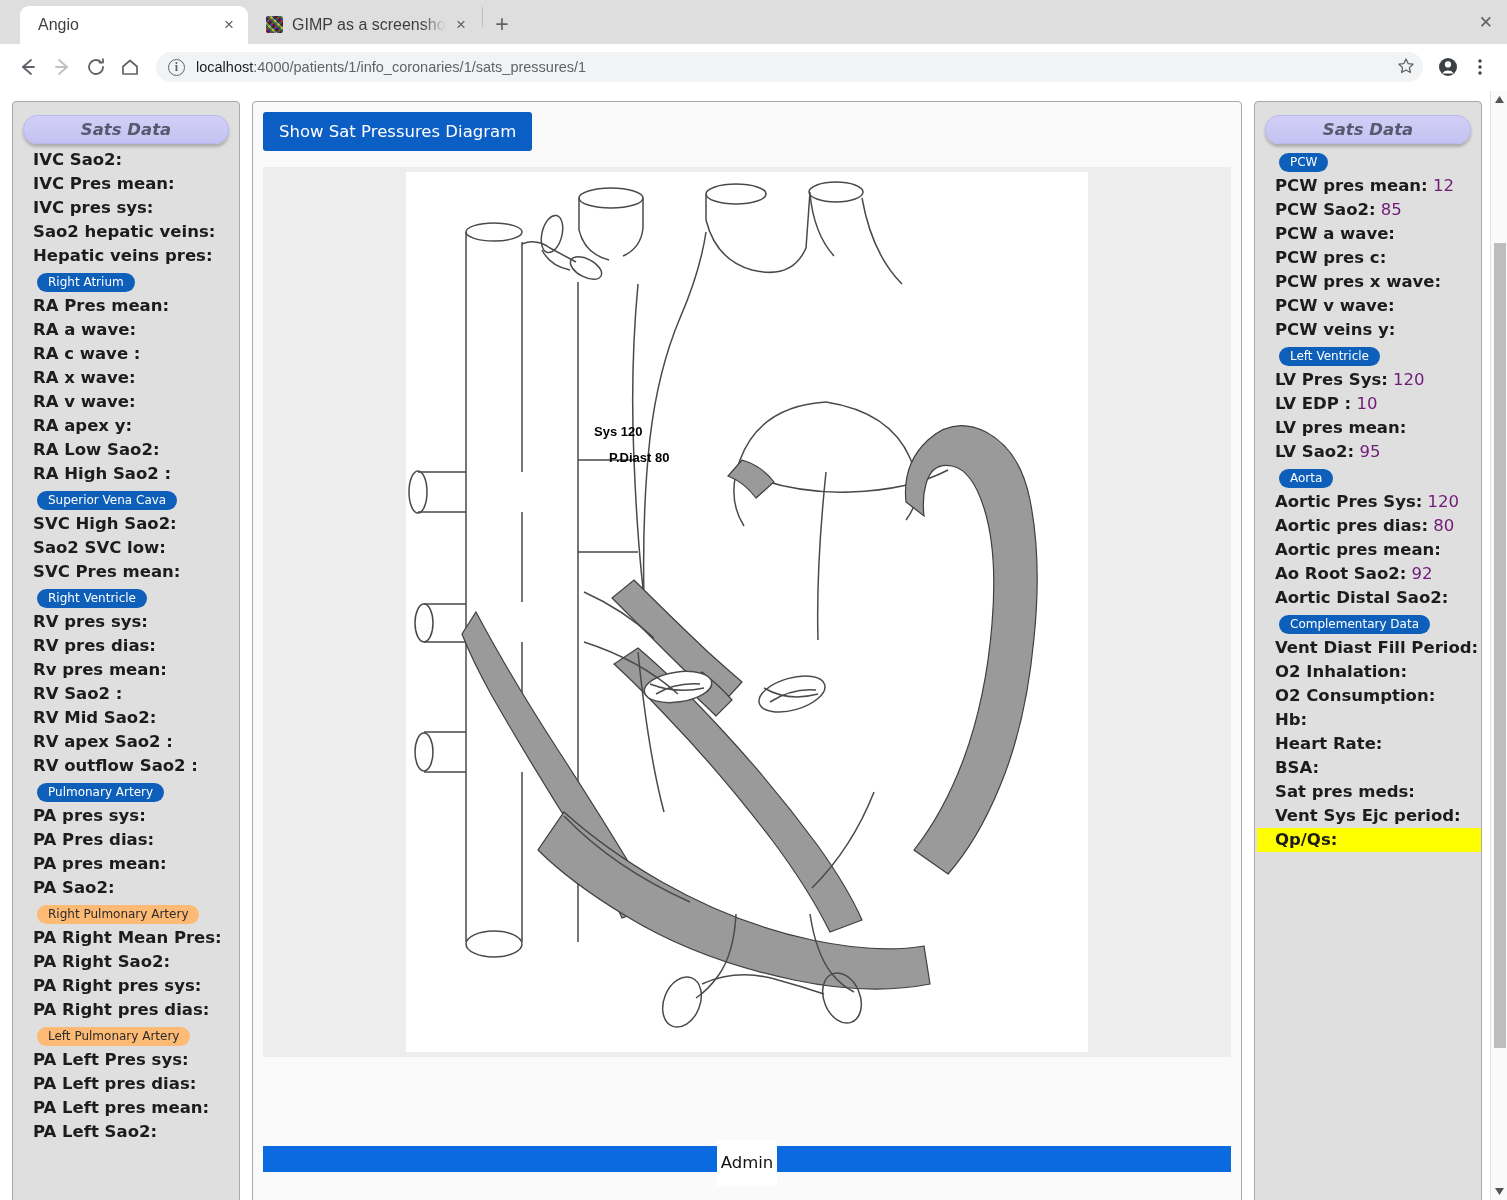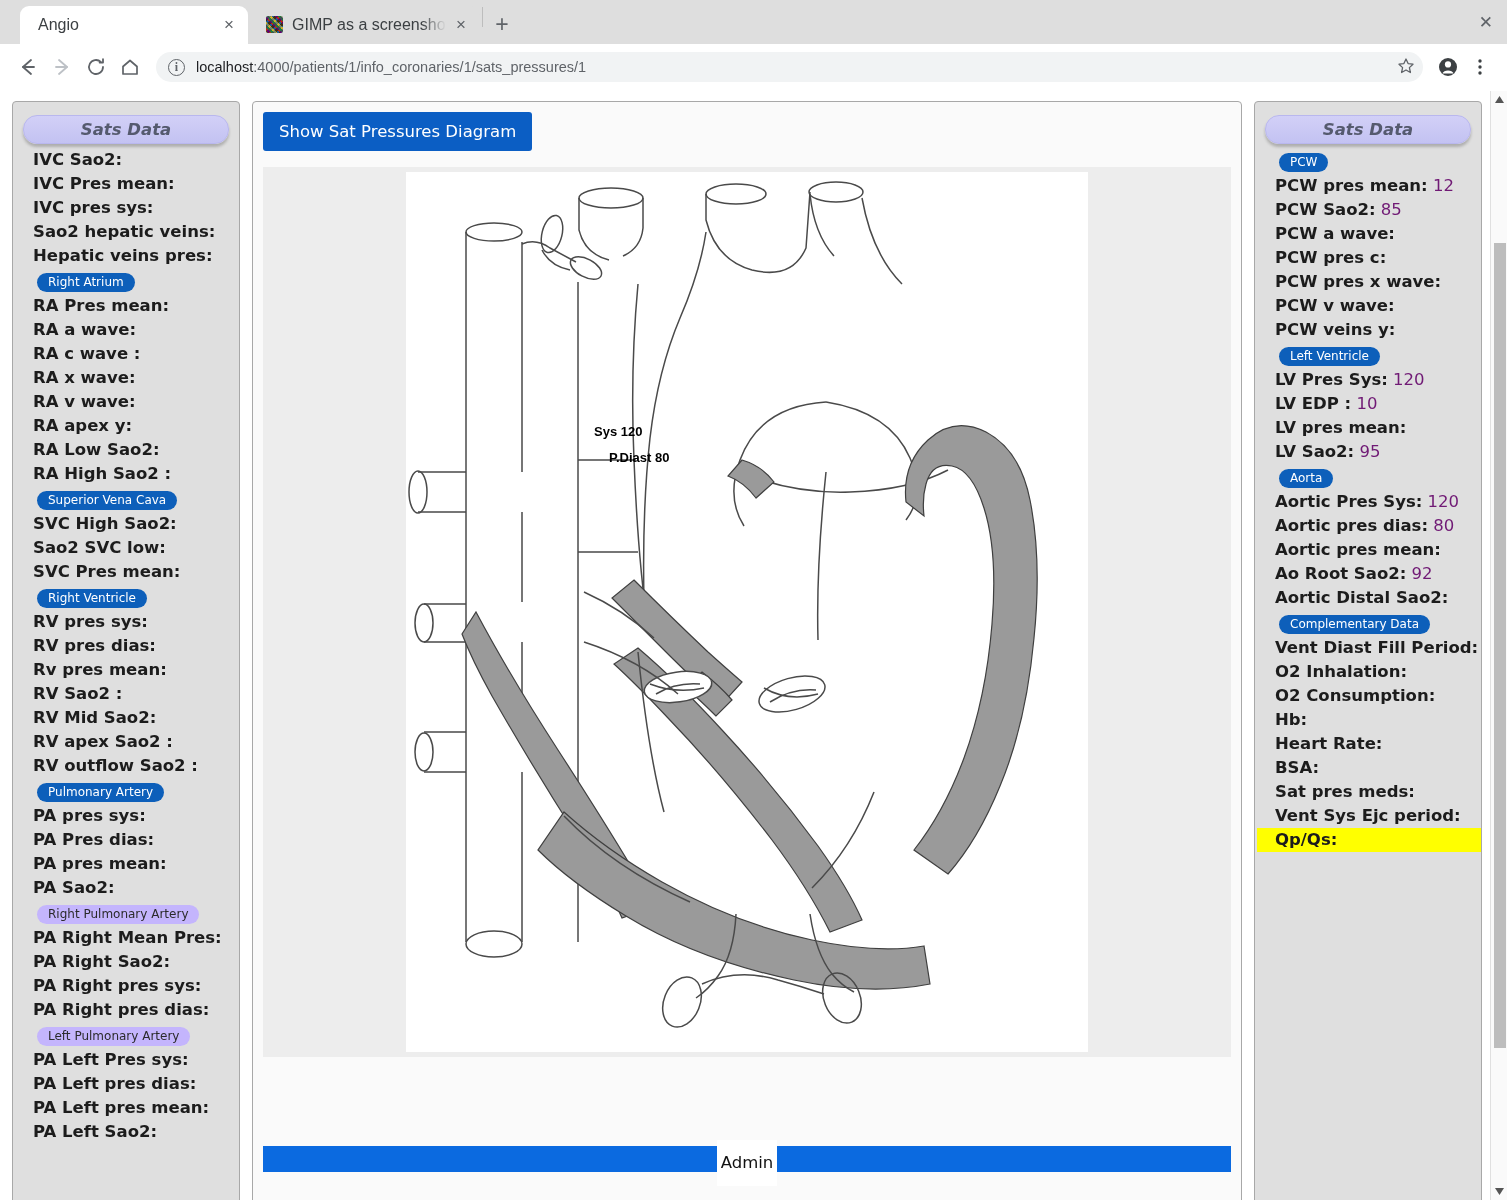--- a/index.html
+++ b/index.html
@@ -119,21 +119,21 @@
     font-family: "DejaVu Sans", sans-serif;
   }
   .field .val { font-weight: normal; color: #701a75; margin-top: 34px; }
   .field.hl { background: #ffff00; margin-left: -18px; padding-left: 18px; }
   .badge-row { line-height: 24px; padding: 1px 0 1px 4px; }
   .badge {
     display: inline-block; border-radius: 11px; padding: 3px 11px 4px 11px;
     font-size: 12px; color: #ffffff; background: #0d5fba; white-space: nowrap;
     font-family: "DejaVu Sans", sans-serif; line-height: 1.05;
   }
-  .badge.orange { background: #c4b5fd; color: #2b2b2b; }
+  .badge.orange { background: #fdba74; color: #2b2b2b; }
 
   
   .main {
     flex: 1 1 auto; background: #fafafa;
     border: 1px solid #a8a8a8; border-radius: 4px;
     height: 1104px; padding: 10px 10px 0 10px;
     display: flex; flex-direction: column; overflow: hidden;
   }
   .main-head {
     background: linear-gradient(#d2d0f7,#c5c3f3);

